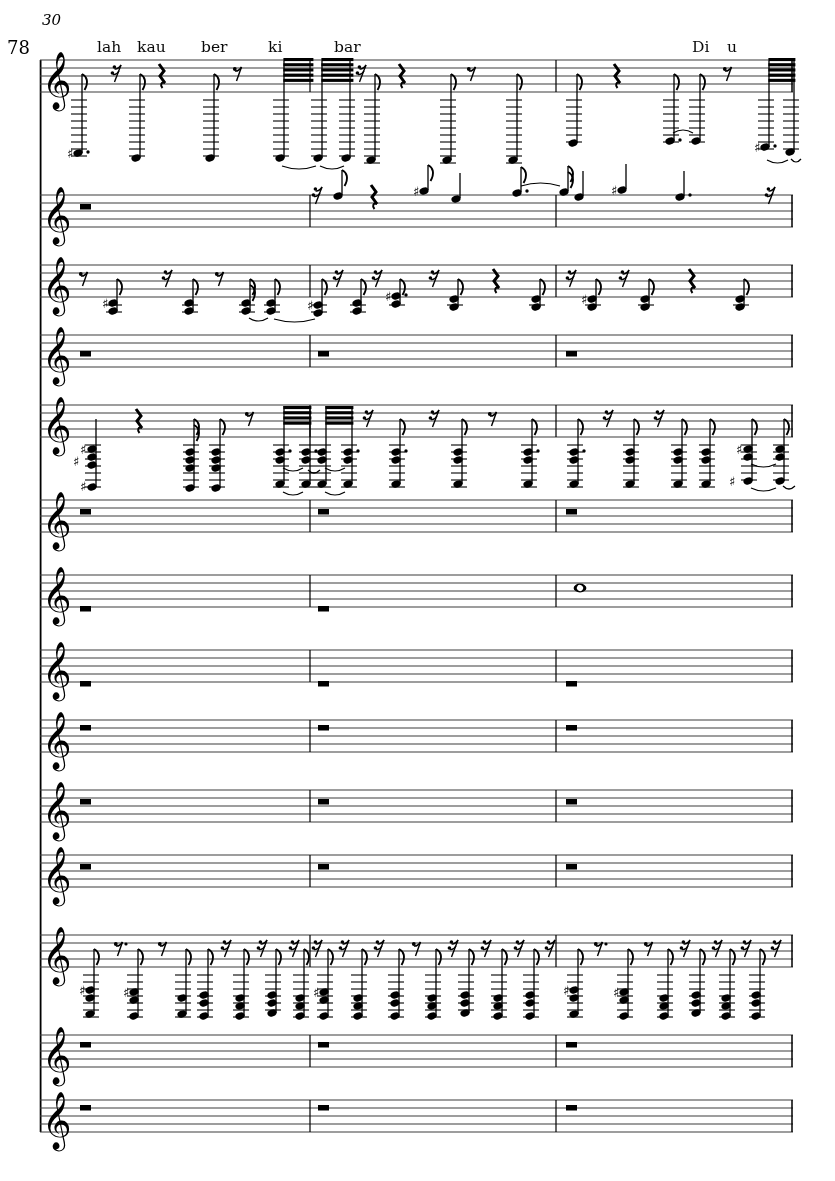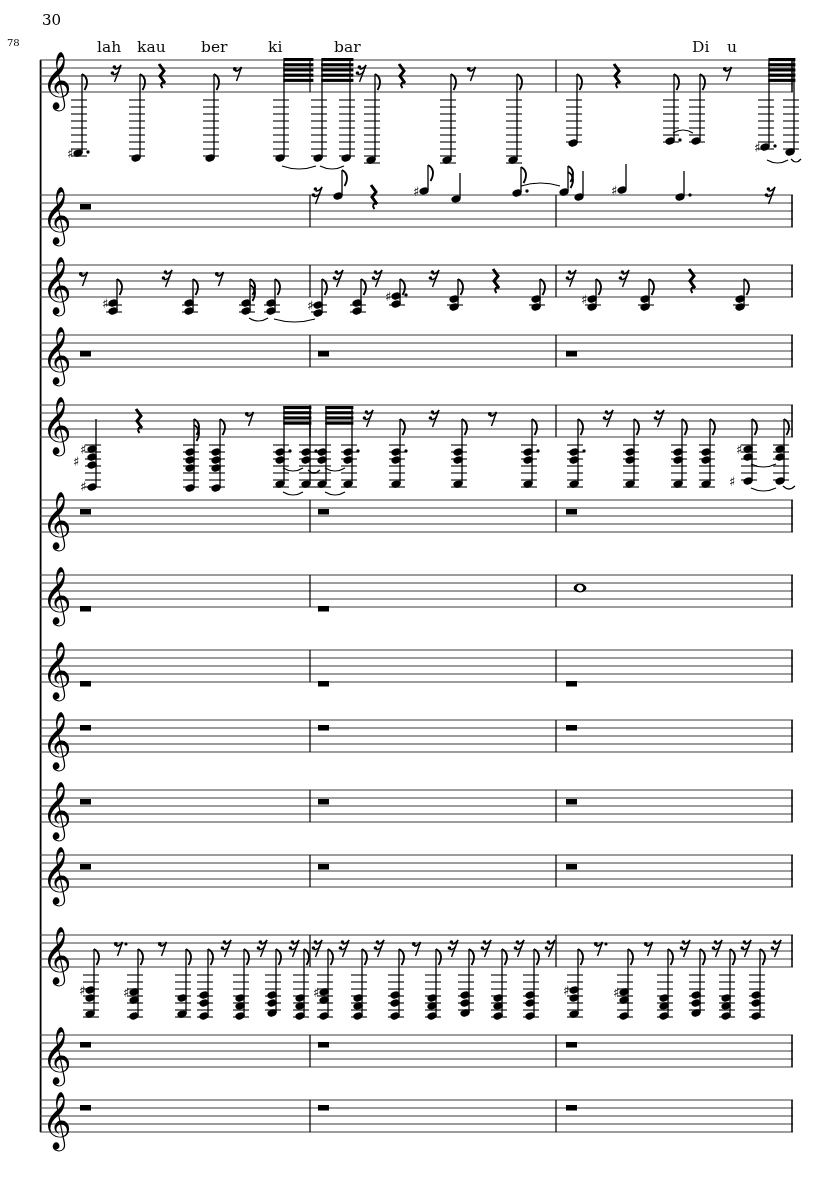--- a/index.html
+++ b/index.html
@@ -1,20 +1,20 @@
 <!DOCTYPE html>
 <html><head>
 <meta charset="utf-8">
 <style>
   html,body{margin:0;padding:0;background:#e8e8e8;}
   #page{position:relative;width:835px;height:1181px;background:#ffffff;overflow:hidden;
         font-family:"DejaVu Serif","Liberation Serif",serif;}
   .barnum{position:absolute;color:#000;}
-  #barnum-top{left:42px;top:11px;font-size:15px;}
-  #barnum-left{left:7px;top:37px;font-size:10px;}
+  #barnum-top{left:42px;top:11px;font-size:15px;font-style:italic;}
+  #barnum-left{left:7px;top:37px;font-size:18px;}
   svg text{user-select:none;}
 </style>
 </head>
 <body>
 
 <div id="page">
   <span id="barnum-top" class="barnum">30</span>
   <span id="barnum-left" class="barnum">78</span>
   <svg id="score" width="835" height="1181" viewBox="0 0 835 1181">
       <line x1="40.6" y1="60" x2="40.6" y2="1132" stroke="#000000" stroke-width="1.8"></line>

